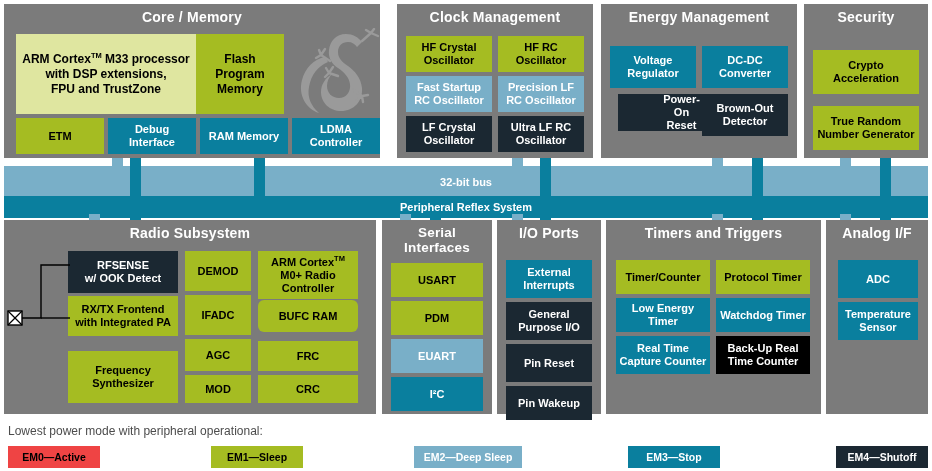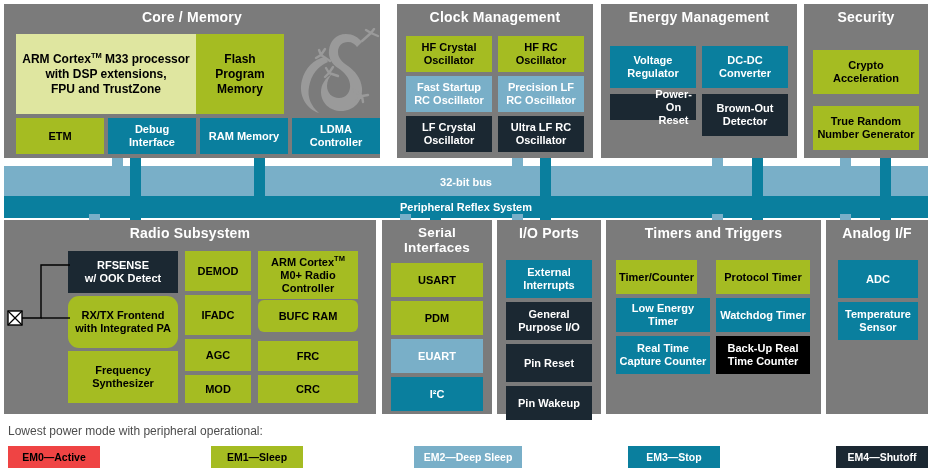--- a/index.html
+++ b/index.html
@@ -112,21 +112,21 @@
     <div class="blk em4" style="left:9px;top:112px;width:86px;height:36px;">LF Crystal Oscillator</div>
     <div class="blk em4" style="left:101px;top:112px;width:86px;height:36px;">Ultra LF RC Oscillator</div>
   </div>
 
   <div class="panel" style="left:601px;top:4px;width:196px;height:154px;">
     <div class="panel-title">Energy Management</div>
 
     <div class="blk em3" style="left:9px;top:42px;width:86px;height:42px;">Voltage Regulator</div>
     <div class="blk em3" style="left:101px;top:42px;width:86px;height:42px;">DC-DC Converter</div>
 
-    <div class="blk em4" style="left:9px;top:90px;width:86px;height:26px;padding-left:44px;">Power-On Reset</div>
+    <div class="blk em4" style="left:17px;top:90px;width:86px;height:37px;padding-left:44px;">Power-On Reset</div>
     <div class="blk em4" style="left:101px;top:90px;width:86px;height:42px;">Brown-Out Detector</div>
   </div>
 
   <div class="panel" style="left:804px;top:4px;width:124px;height:154px;">
     <div class="panel-title">Security</div>
 
     <div class="blk em1" style="left:9px;top:46px;width:106px;height:44px;">Crypto Acceleration</div>
     <div class="blk em1" style="left:9px;top:102px;width:106px;height:44px;">True Random Number Generator</div>
   </div>
 
@@ -173,21 +173,21 @@
   <div class="stub stub-dk" style="left:880px;top:214px;width:11px;height:8px;"></div>
 
   <div class="panel" style="left:4px;top:220px;width:372px;height:194px;">
     <div class="panel-title">Radio Subsystem</div>
 
     <div class="blk em4" style="left:64px;top:31px;width:110px;height:42px;flex-direction:column;">
       <div>RFSENSE</div>
       <div>w/ OOK Detect</div>
     </div>
 
-    <div class="blk em1" style="left:64px;top:76px;width:110px;height:52px;border-radius:11px;">RX/TX Frontend with Integrated PA</div>
+    <div class="blk em1" style="left:64px;top:76px;width:110px;height:40px;">RX/TX Frontend with Integrated PA</div>
 
     <div class="blk em1" style="left:64px;top:131px;width:110px;height:52px;">Frequency Synthesizer</div>
 
     <div class="blk em1" style="left:181px;top:31px;width:66px;height:40px;">DEMOD</div>
     <div class="blk em1" style="left:181px;top:75px;width:66px;height:40px;">IFADC</div>
     <div class="blk em1" style="left:181px;top:119px;width:66px;height:32px;">AGC</div>
     <div class="blk em1" style="left:181px;top:155px;width:66px;height:28px;">MOD</div>
 
     <div class="blk em1" style="left:254px;top:31px;width:100px;height:48px;flex-direction:column;">
       <div>
@@ -228,21 +228,21 @@
 
     <div class="blk em3" style="left:9px;top:40px;width:86px;height:38px;">External Interrupts</div>
     <div class="blk em4" style="left:9px;top:82px;width:86px;height:38px;">General Purpose I/O</div>
     <div class="blk em4" style="left:9px;top:124px;width:86px;height:38px;">Pin Reset</div>
     <div class="blk em4" style="left:9px;top:166px;width:86px;height:34px;">Pin Wakeup</div>
   </div>
 
   <div class="panel" style="left:606px;top:220px;width:215px;height:194px;">
     <div class="panel-title">Timers and Triggers</div>
 
-    <div class="blk em1" style="left:10px;top:40px;width:81px;height:34px;">Timer/Counter</div>
+    <div class="blk em1" style="left:10px;top:40px;width:94px;height:34px;">Timer/Counter</div>
     <div class="blk em1" style="left:110px;top:40px;width:94px;height:34px;">Protocol Timer</div>
 
     <div class="blk em3" style="left:10px;top:78px;width:94px;height:34px;">Low Energy Timer</div>
     <div class="blk em3" style="left:110px;top:78px;width:94px;height:34px;">Watchdog Timer</div>
 
     <div class="blk em3" style="left:10px;top:116px;width:94px;height:38px;">Real Time Capture Counter</div>
     <div class="blk em4b" style="left:110px;top:116px;width:94px;height:38px;">Back-Up Real Time Counter</div>
   </div>
 
   <div class="panel" style="left:826px;top:220px;width:102px;height:194px;">

